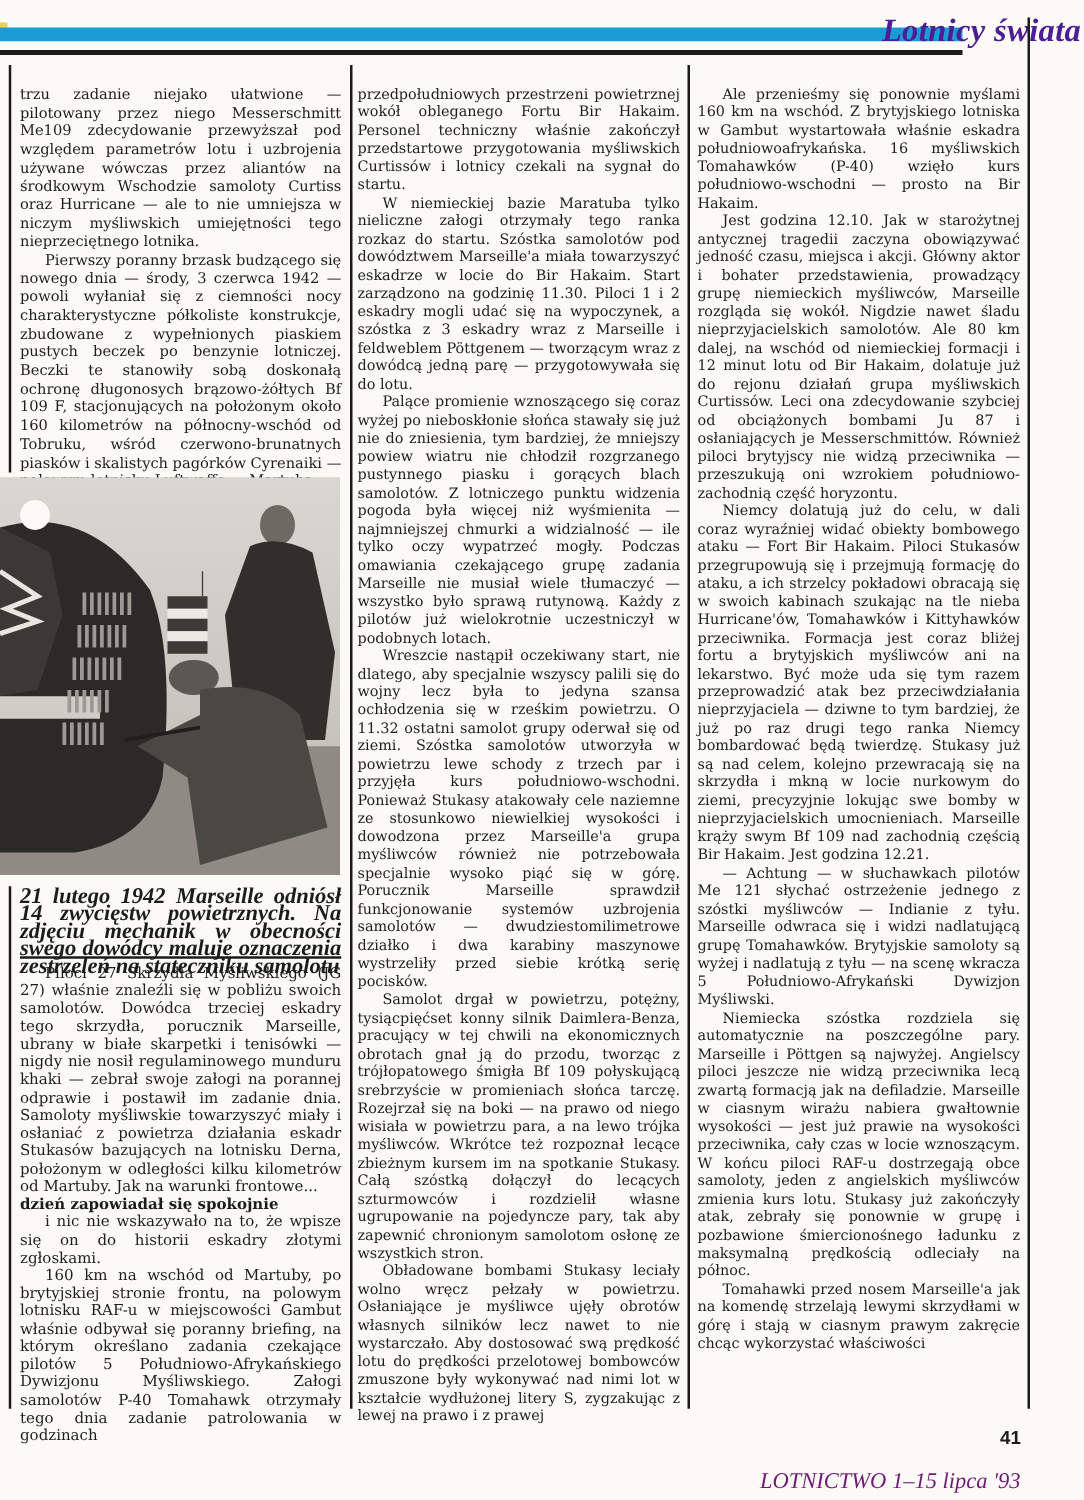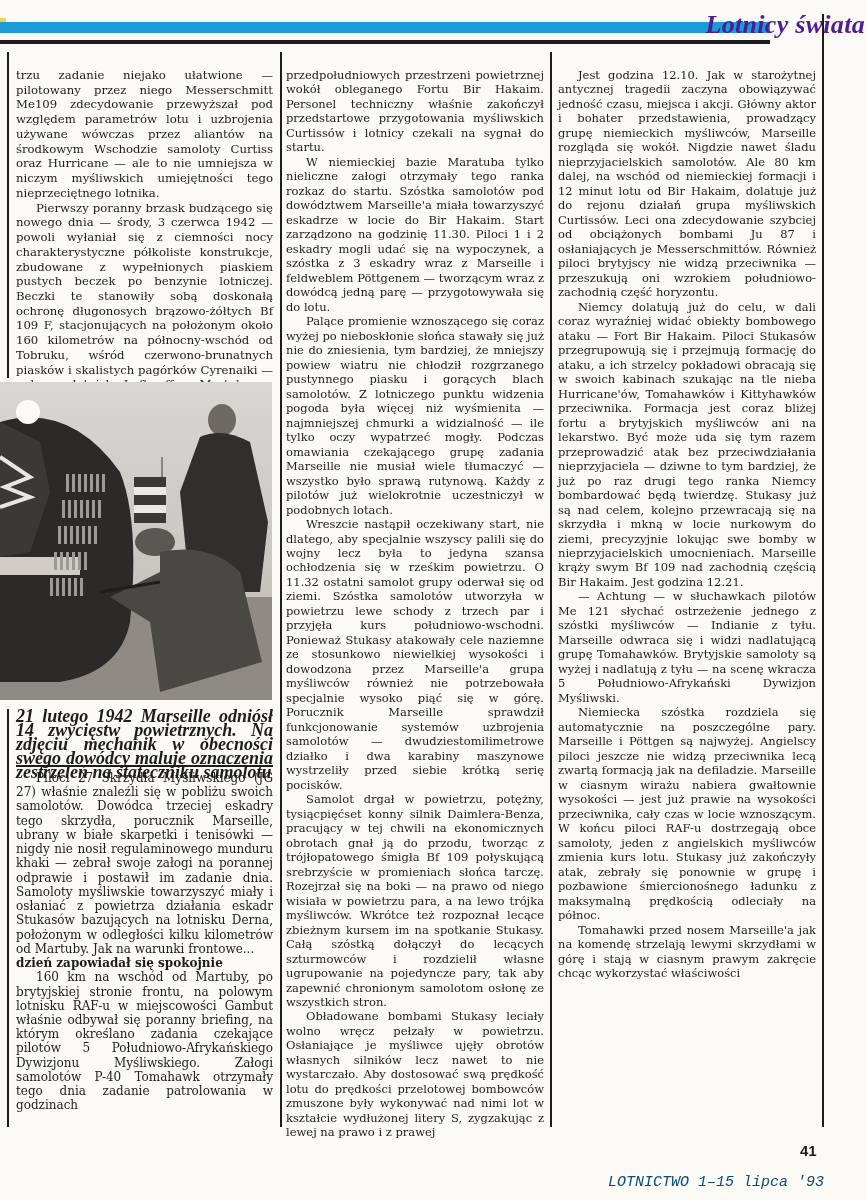--- a/index.html
+++ b/index.html
@@ -39,21 +39,21 @@
   }
   .caption {
     position:absolute; left:16px; top:709px; width:257px;
     font-family:"Liberation Serif", serif; font-style:italic; font-weight:bold;
     font-size:18px; line-height:14px; text-align:justify;
   }
   .caption-rule { position:absolute; left:16px; top:765px; width:257px; height:1.5px; background:#1c1c1c; }
   .subhead { font-weight:bold; }
   .footer-pub {
     position:absolute; left:608px; top:1174px;
-    font-family:Liberation Mono, monospace; font-style:italic; font-size:15px; color:#0c4a6e;
+    font-family:Liberation Serif, serif; font-style:italic; font-size:18px; color:#701a75;
   }
   .footer-page {
     position:absolute; left:800px; top:1142px;
     font-family:"Liberation Sans", sans-serif; font-weight:bold; font-size:15px;
   }
 </style>
 </head>
 <body>
 
 <div class="header-mark"></div>
@@ -141,33 +141,35 @@
     <circle cx="28" cy="30" r="12" fill="#fbfaf7"></circle>
   </svg>
 </div>
 
 <div class="caption">21 lutego 1942 Marseille odniósł 14 zwycięstw powietrznych. Na zdjęciu mechanik w obecności swego dowódcy maluje oznaczenia zestrzeleń na stateczniku samolotu</div>
 <div class="caption-rule"></div>
 
 <div class="col" id="col1b" style="left: 16px; width: 257px; top: 771px; font-size: 12px; line-height: 14.238px;">
   <p class="ind">Piloci 27 Skrzydła Myśliwskiego (JG 27) właśnie znaleźli się w pobliżu swoich samolotów. Dowódca trzeciej eskadry tego skrzydła, porucznik Marseille, ubrany w białe skarpetki i tenisówki — nigdy nie nosił regulaminowego munduru khaki — zebrał swoje załogi na porannej odprawie i postawił im zadanie dnia. Samoloty myśliwskie towarzyszyć miały i osłaniać z powietrza działania eskadr Stukasów bazujących na lotnisku Derna, położonym w odległości kilku kilometrów od Martuby. Jak na warunki frontowe...</p>
   <p class="subhead">dzień zapowiadał się spokojnie</p>
+  <p class="ind">i nic nie wskazywało na to, że wpisze się on do historii eskadry złotymi zgłoskami.</p>
   <p class="ind">160 km na wschód od Martuby, po brytyjskiej stronie frontu, na polowym lotnisku RAF-u w miejscowości Gambut właśnie odbywał się poranny briefing, na którym określano zadania czekające pilotów 5 Południowo-Afrykańskiego Dywizjonu Myśliwskiego. Załogi samolotów P-40 Tomahawk otrzymały tego dnia zadanie patrolowania w godzinach</p>
 </div>
 
 <div class="col" id="col2" style="font-size: 11.5px; line-height: 14.49px;">
   <p>przedpołudniowych przestrzeni powietrznej wokół obleganego Fortu Bir Hakaim. Personel techniczny właśnie zakończył przedstartowe przygotowania myśliwskich Curtissów i lotnicy czekali na sygnał do startu.</p>
   <p class="ind">W niemieckiej bazie Maratuba tylko nieliczne załogi otrzymały tego ranka rozkaz do startu. Szóstka samolotów pod dowództwem Marseille'a miała towarzyszyć eskadrze w locie do Bir Hakaim. Start zarządzono na godzinię 11.30. Piloci 1 i 2 eskadry mogli udać się na wypoczynek, a szóstka z 3 eskadry wraz z Marseille i feldweblem Pöttgenem — tworzącym wraz z dowódcą jedną parę — przygotowywała się do lotu.</p>
   <p class="ind">Palące promienie wznoszącego się coraz wyżej po nieboskłonie słońca stawały się już nie do zniesienia, tym bardziej, że mniejszy powiew wiatru nie chłodził rozgrzanego pustynnego piasku i gorących blach samolotów. Z lotniczego punktu widzenia pogoda była więcej niż wyśmienita — najmniejszej chmurki a widzialność — ile tylko oczy wypatrzeć mogły. Podczas omawiania czekającego grupę zadania Marseille nie musiał wiele tłumaczyć — wszystko było sprawą rutynową. Każdy z pilotów już wielokrotnie uczestniczył w podobnych lotach.</p>
   <p class="ind">Wreszcie nastąpił oczekiwany start, nie dlatego, aby specjalnie wszyscy palili się do wojny lecz była to jedyna szansa ochłodzenia się w rześkim powietrzu. O 11.32 ostatni samolot grupy oderwał się od ziemi. Szóstka samolotów utworzyła w powietrzu lewe schody z trzech par i przyjęła kurs południowo-wschodni. Ponieważ Stukasy atakowały cele naziemne ze stosunkowo niewielkiej wysokości i dowodzona przez Marseille'a grupa myśliwców również nie potrzebowała specjalnie wysoko piąć się w górę. Porucznik Marseille sprawdził funkcjonowanie systemów uzbrojenia samolotów — dwudziestomilimetrowe działko i dwa karabiny maszynowe wystrzeliły przed siebie krótką serię pocisków.</p>
   <p class="ind">Samolot drgał w powietrzu, potężny, tysiącpięćset konny silnik Daimlera-Benza, pracujący w tej chwili na ekonomicznych obrotach gnał ją do przodu, tworząc z trójłopatowego śmigła Bf 109 połyskującą srebrzyście w promieniach słońca tarczę. Rozejrzał się na boki — na prawo od niego wisiała w powietrzu para, a na lewo trójka myśliwców. Wkrótce też rozpoznał lecące zbieżnym kursem im na spotkanie Stukasy. Całą szóstką dołączył do lecących szturmowców i rozdzielił własne ugrupowanie na pojedyncze pary, tak aby zapewnić chronionym samolotom osłonę ze wszystkich stron.</p>
   <p class="ind">Obładowane bombami Stukasy leciały wolno wręcz pełzały w powietrzu. Osłaniające je myśliwce ujęły obrotów własnych silników lecz nawet to nie wystarczało. Aby dostosować swą prędkość lotu do prędkości przelotowej bombowców zmuszone były wykonywać nad nimi lot w kształcie wydłużonej litery S, zygzakując z lewej na prawo i z prawej</p>
 </div>
 
 <div class="col" id="col3" style="font-size: 11.5px; line-height: 14.49px;">
+  <p class="ind">Ale przenieśmy się ponownie myślami 160 km na wschód. Z brytyjskiego lotniska w Gambut wystartowała właśnie eskadra południowoafrykańska. 16 myśliwskich Tomahawków (P-40) wzięło kurs południowo-wschodni — prosto na Bir Hakaim.</p>
   <p class="ind">Jest godzina 12.10. Jak w starożytnej antycznej tragedii zaczyna obowiązywać jedność czasu, miejsca i akcji. Główny aktor i bohater przedstawienia, prowadzący grupę niemieckich myśliwców, Marseille rozgląda się wokół. Nigdzie nawet śladu nieprzyjacielskich samolotów. Ale 80 km dalej, na wschód od niemieckiej formacji i 12 minut lotu od Bir Hakaim, dolatuje już do rejonu działań grupa myśliwskich Curtissów. Leci ona zdecydowanie szybciej od obciążonych bombami Ju 87 i osłaniających je Messerschmittów. Również piloci brytyjscy nie widzą przeciwnika — przeszukują oni wzrokiem południowo-zachodnią część horyzontu.</p>
   <p class="ind">Niemcy dolatują już do celu, w dali coraz wyraźniej widać obiekty bombowego ataku — Fort Bir Hakaim. Piloci Stukasów przegrupowują się i przejmują formację do ataku, a ich strzelcy pokładowi obracają się w swoich kabinach szukając na tle nieba Hurricane'ów, Tomahawków i Kittyhawków przeciwnika. Formacja jest coraz bliżej fortu a brytyjskich myśliwców ani na lekarstwo. Być może uda się tym razem przeprowadzić atak bez przeciwdziałania nieprzyjaciela — dziwne to tym bardziej, że już po raz drugi tego ranka Niemcy bombardować będą twierdzę. Stukasy już są nad celem, kolejno przewracają się na skrzydła i mkną w locie nurkowym do ziemi, precyzyjnie lokując swe bomby w nieprzyjacielskich umocnieniach. Marseille krąży swym Bf 109 nad zachodnią częścią Bir Hakaim. Jest godzina 12.21.</p>
   <p class="ind">— Achtung — w słuchawkach pilotów Me 121 słychać ostrzeżenie jednego z szóstki myśliwców — Indianie z tyłu. Marseille odwraca się i widzi nadlatującą grupę Tomahawków. Brytyjskie samoloty są wyżej i nadlatują z tyłu — na scenę wkracza 5 Południowo-Afrykański Dywizjon Myśliwski.</p>
   <p class="ind">Niemiecka szóstka rozdziela się automatycznie na poszczególne pary. Marseille i Pöttgen są najwyżej. Angielscy piloci jeszcze nie widzą przeciwnika lecą zwartą formacją jak na defiladzie. Marseille w ciasnym wirażu nabiera gwałtownie wysokości — jest już prawie na wysokości przeciwnika, cały czas w locie wznoszącym. W końcu piloci RAF-u dostrzegają obce samoloty, jeden z angielskich myśliwców zmienia kurs lotu. Stukasy już zakończyły atak, zebrały się ponownie w grupę i pozbawione śmiercionośnego ładunku z maksymalną prędkością odleciały na północ.</p>
   <p class="ind">Tomahawki przed nosem Marseille'a jak na komendę strzelają lewymi skrzydłami w górę i stają w ciasnym prawym zakręcie chcąc wykorzystać właściwości</p>
 </div>
 
 <div class="footer-pub">LOTNICTWO 1–15 lipca '93</div>
 <div class="footer-page">41</div>
 

